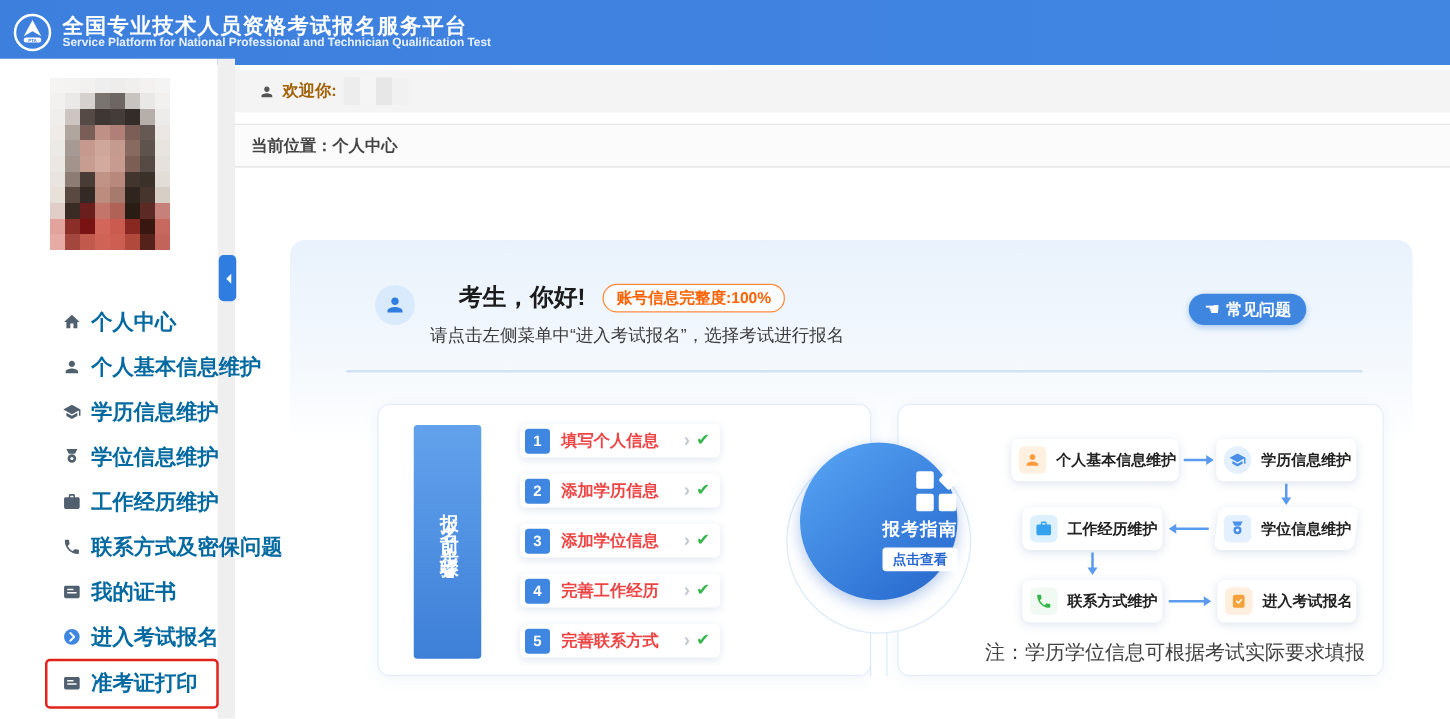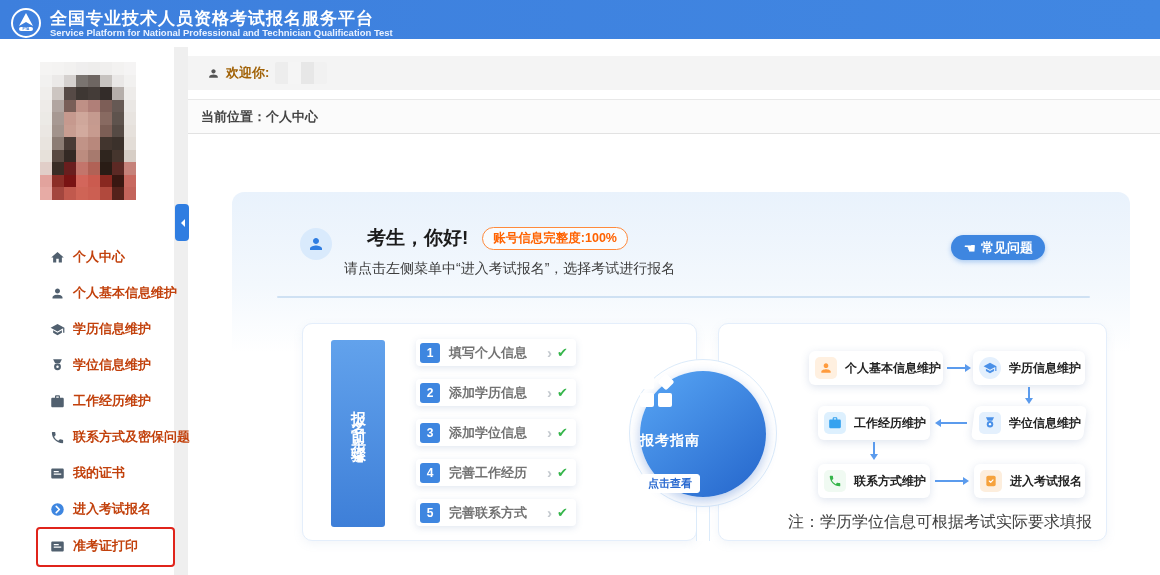--- a/index.html
+++ b/index.html
@@ -1,39 +1,39 @@
 <!DOCTYPE html>
 <html><head>
 <meta charset="utf-8">
 <style>
   * { margin:0; padding:0; box-sizing:border-box; }
   html,body { width:1160px; height:575px; overflow:hidden; background:#fff;
     font-family:"Liberation Sans","DejaVu Sans",sans-serif; }
   .stage { position:relative; width:1160px; height:575px; background:#fff; }
 
   
-  .header { position:absolute; left:0; top:0; width:1160px; height:39px;
-    background:linear-gradient(90deg,#3d7fdd,#4187e2); display:flex; align-items:flex-end; padding-left:10px; }
+  .header { position:absolute; left:0; top:0; width:1160px; height:52px;
+    background:linear-gradient(90deg,#3d7fdd,#4187e2); display:flex; align-items:center; padding-left:10px; }
   .logo { width:32px; height:32px; margin-right:8px; flex:0 0 auto; }
   .header-titles { display:flex; flex-direction:column; line-height:1.15; }
   .header-title { color:#fff; font-size:17px; font-weight:bold; letter-spacing:1px; }
   .header-sub { color:#e8f1ff; font-size:9.5px; font-weight:bold; }
 
   
   .sidebar { position:absolute; left:0; top:47px; width:174px; height:528px; background:#fff; }
   .gray-strip { position:absolute; left:174px; top:47px; width:14px; height:528px; background:#efefef; }
   .photo { position:absolute; left:40px; top:15px; width:96px; height:138px; }
   .nav-head { position:absolute; left:0; top:163px; width:174px; height:30px; background:#3e86e0;
     color:#fff; display:flex; align-items:center; padding-left:8px; font-size:13.5px; font-weight:bold; }
   .nav-head .bars { display:inline-flex; flex-direction:column; gap:2px; margin-right:6px; }
   .nav-head .bars i { display:block; width:13px; height:2px; background:#fff; }
   .menu-item { position:absolute; left:0; width:174px; height:28px; display:flex; align-items:center;
     padding-left:50px; cursor:pointer; }
   .menu-item .mi { width:15px; height:15px; margin-right:8px; flex:0 0 auto; }
-  .menu-item .ml { font-size:13px; font-weight:bold; color:#c2410c; white-space:nowrap; }
+  .menu-item .ml { font-size:17px; font-weight:bold; color:#0369a1; white-space:nowrap; }
   .hl-box { position:absolute; left:36px; top:480px; width:139px; height:40px;
     border:2px solid #e0241b; border-radius:4px; pointer-events:none; }
   .collapse-tab { position:absolute; left:175px; top:204px; width:14px; height:37px; background:#2f7de1;
     border-radius:4px; display:flex; align-items:center; justify-content:center; cursor:pointer; }
   .collapse-tab i { width:0; height:0; border:4px solid transparent; border-right-color:#fff; margin-left:-3px; }
 
   
   .welcome-bar { position:absolute; left:188px; top:56px; width:972px; height:34px; background:#f4f4f4;
     display:flex; align-items:center; padding-left:19px; }
   .welcome-bar .wi { width:13px; height:13px; margin-right:6px; }
@@ -67,33 +67,33 @@
   .steps-card { left:70px; width:395px; }
   .banner { position:absolute; left:28px; top:16px; width:54px; height:187px; border-radius:3px;
     background:linear-gradient(180deg,#62a2ec,#3e7fd8); display:flex; flex-direction:column;
     align-items:center; justify-content:center; gap:4px; }
   .banner .bt { writing-mode:vertical-rl; color:#fff; font-size:15px; font-weight:bold; letter-spacing:9px; }
   .banner .hand { color:#fff; font-size:15px; font-family:"DejaVu Sans",sans-serif; margin-top:2px; }
   .step-row { position:absolute; left:113px; width:160px; height:27px; background:#fff; border-radius:4px;
     box-shadow:0 2px 7px rgba(90,120,170,.18); display:flex; align-items:center; padding:0 8px 0 4px; cursor:pointer; }
   .step-num { width:20px; height:20px; background:#3e86e0; color:#fff; border-radius:3px; font-size:12px;
     font-weight:bold; display:flex; align-items:center; justify-content:center; }
-  .step-label { margin-left:9px; font-size:13px; font-weight:bold; color:#737373; white-space:nowrap; }
+  .step-label { margin-left:9px; font-size:13px; font-weight:bold; color:#ef4444; white-space:nowrap; }
   .step-chev { margin-left:auto; color:#c3c8ce; font-size:15px; font-weight:bold; line-height:1; }
   .step-check { margin-left:5px; color:#35b54a; font-size:13px; font-weight:bold;
     font-family:"DejaVu Sans",sans-serif; }
 
   
   .ring { position:absolute; left:397px; top:167px; width:148px; height:148px; border-radius:50%;
     background:#fff; border:1px solid #dcebfa; z-index:4; }
   .stem { position:absolute; left:464px; top:305px; width:14px; height:44px; background:#fff;
     border-left:1px solid #dcebfa; border-right:1px solid #dcebfa; z-index:3; }
-  .guide-circle { position:absolute; left:408px; top:179px; width:126px; height:126px; border-radius:50%;
+  .guide-circle { position:absolute; left:408px; top:162px; width:126px; height:126px; border-radius:50%;
     background:linear-gradient(140deg,#58a6f5,#2465cb); z-index:5; display:flex; flex-direction:column;
-    align-items:flex-start; justify-content:center; cursor:pointer; box-shadow:0 4px 12px rgba(40,100,200,.35);gap:19px; }
+    align-items:flex-end; justify-content:center; cursor:pointer; box-shadow:0 4px 12px rgba(40,100,200,.35); }
   .grid-ic { position:relative; width:33px; height:33px; margin-bottom:5px; }
   .grid-ic i { position:absolute; background:#fff; border-radius:2px; }
   .gi-a { left:0; top:0; width:14px; height:14px; }
   .gi-b { left:20px; top:1px; width:12px; height:12px; transform:rotate(45deg); }
   .gi-c { left:0; top:18px; width:14px; height:14px; }
   .gi-d { left:18px; top:18px; width:14px; height:14px; }
   .guide-title { color:#fff; font-size:14px; font-weight:bold; letter-spacing:1px; }
   .guide-btn { margin-top:5px; background:#fff; color:#2a6ad0; font-size:11px; font-weight:bold;
     border:1px solid #fff; border-radius:3px; padding:1px 7px; font-family:inherit; cursor:pointer; }
 

